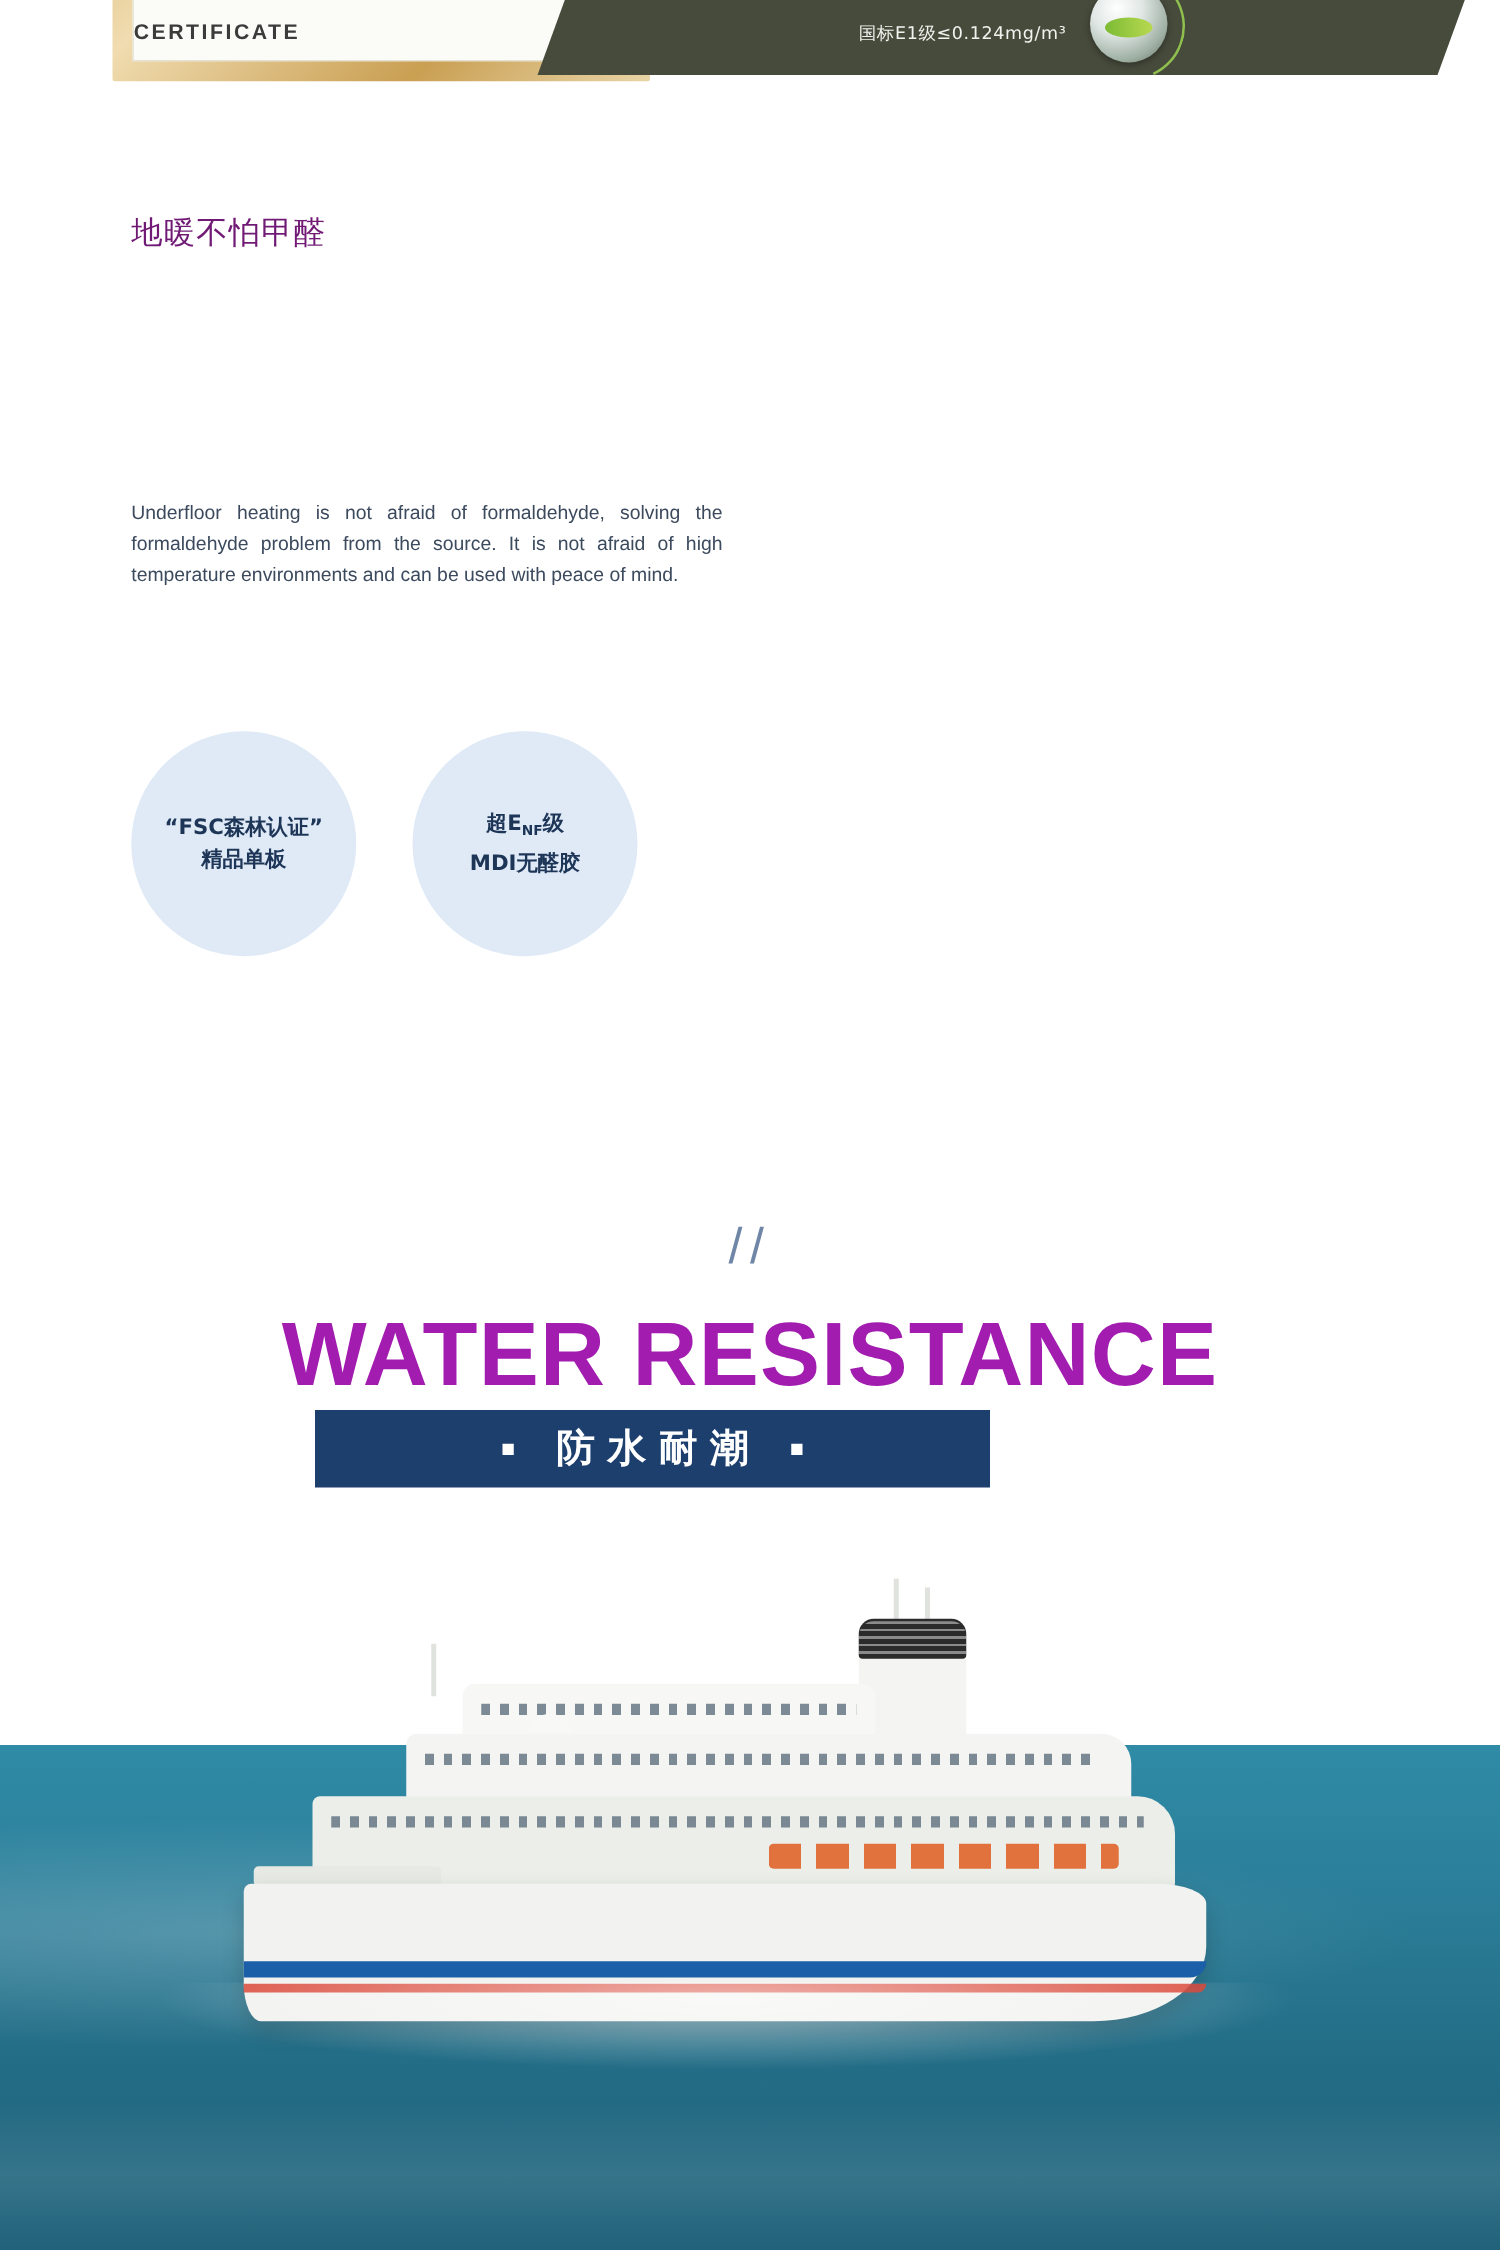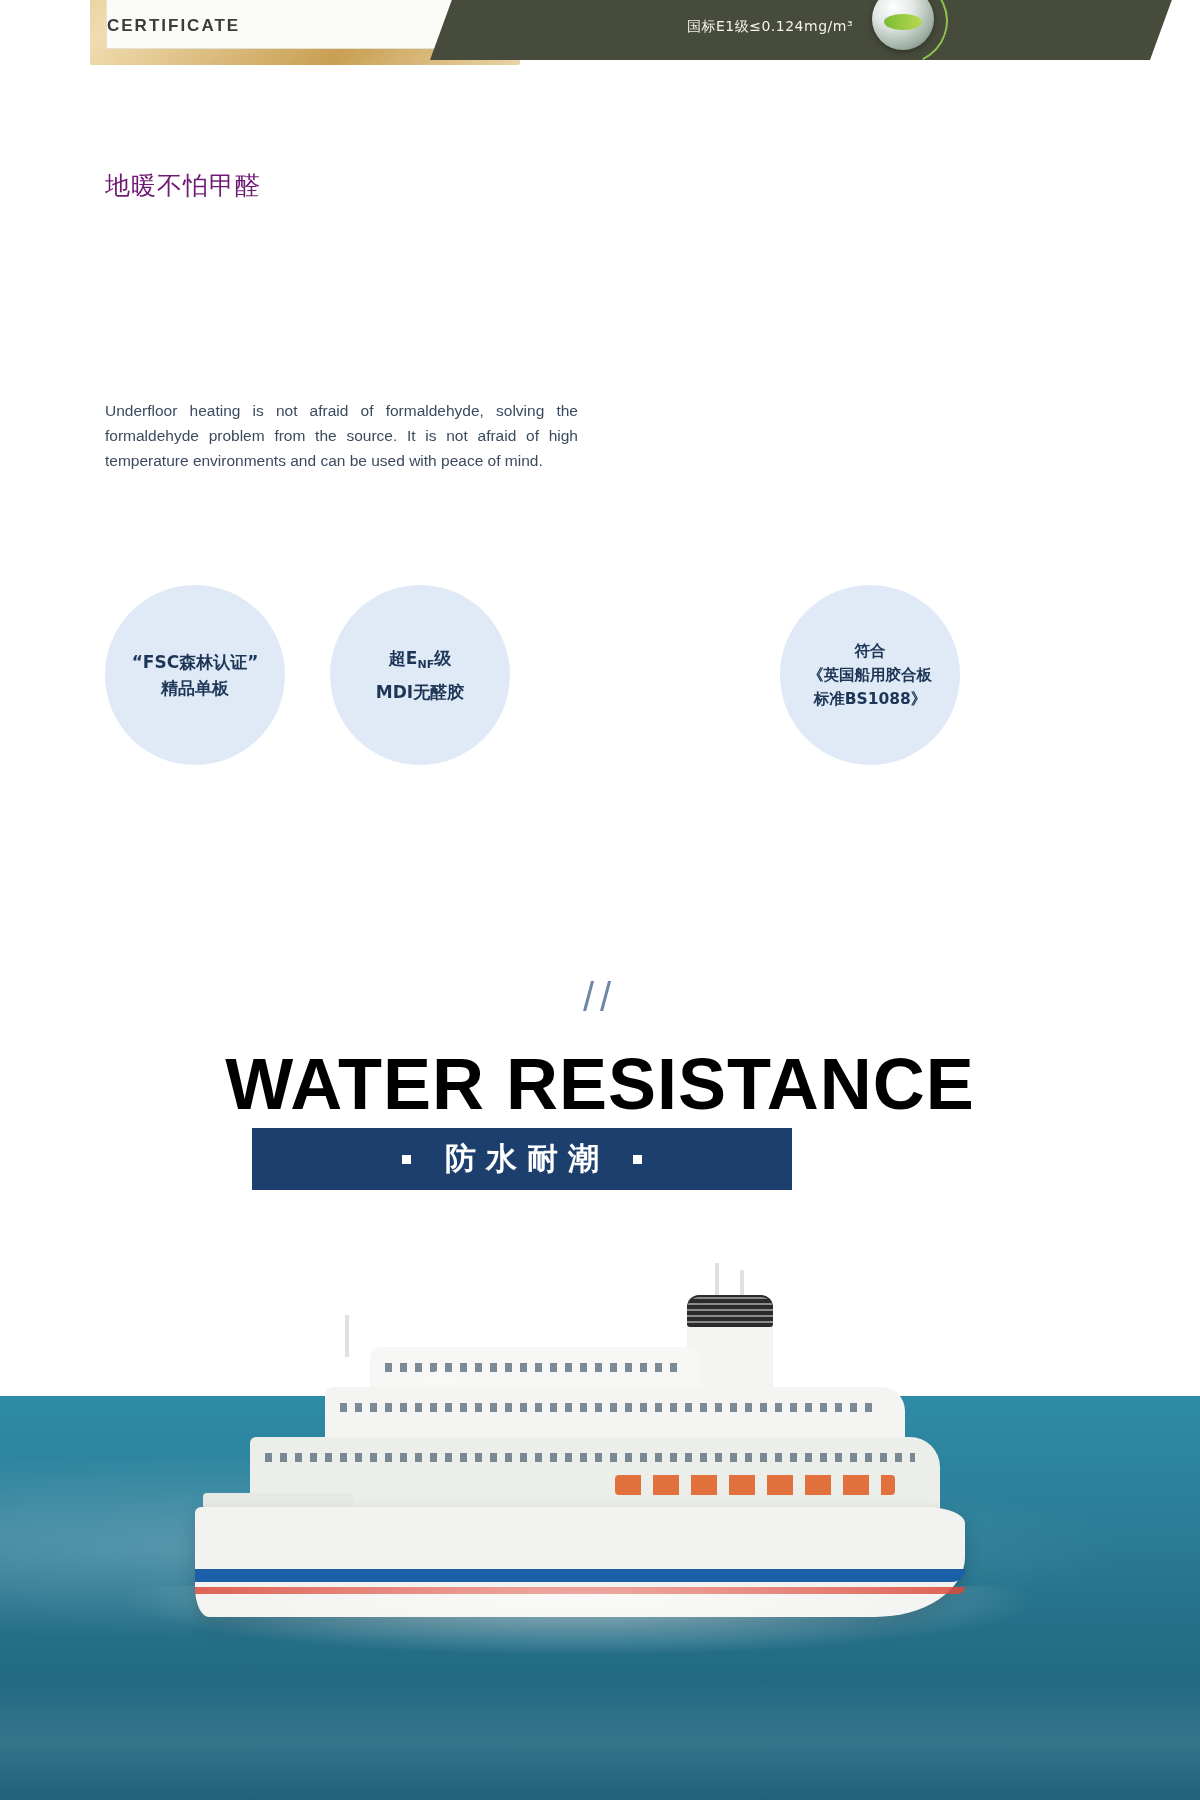--- a/index.html
+++ b/index.html
@@ -158,21 +158,21 @@
     letter-spacing: 6px;
     font-family: "Liberation Sans", sans-serif;
   }
   .bigword {
     position: absolute;
     left: 0; right: 0; top: 1046px;
     text-align: center;
     font-size: 72px;
     line-height: 76px;
     font-weight: bold;
-    color: #000000;
+    color: #a21caf;
     letter-spacing: 1px;
     font-family: "Liberation Sans", sans-serif;
     white-space: nowrap;
   }
   .cn-bar {
     position: absolute;
     left: 252px; top: 1128px;
     width: 540px; height: 62px;
     background: #1c3f6e;
     display: flex;
@@ -383,27 +383,20 @@
   </div>
 
   <div class="badge b2">
     <div class="btxt">
       <div><span>超E</span><span class="sub">NF</span><span>级</span></div>
       <div>MDI无醛胶</div>
     </div>
   </div>
 
 
-  <div class="badge b4">
-    <div class="btxt">
-      <div>符合</div>
-      <div>《英国船用胶合板</div>
-      <div>标准BS1088》</div>
-    </div>
-  </div>
 
 </div>
 
 <div class="slash">//</div>
 <div class="bigword">WATER RESISTANCE</div>
 <div class="cn-bar">
   <span class="dot"></span>
   <span class="cn-txt">防水耐潮</span>
   <span class="dot"></span>
 </div>

